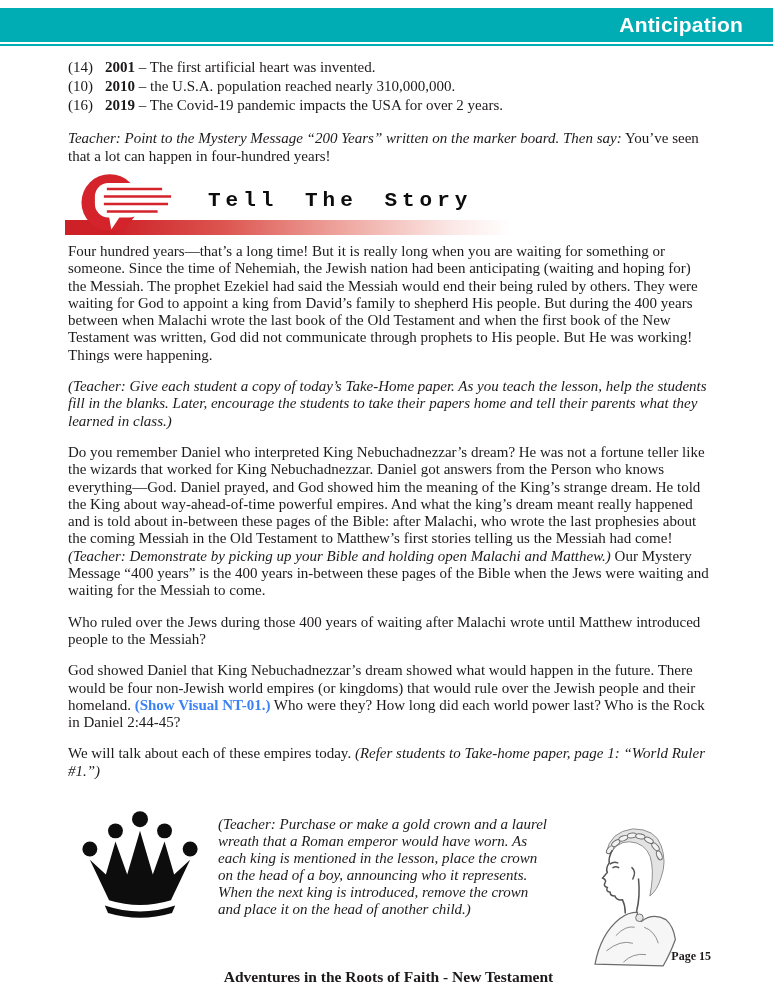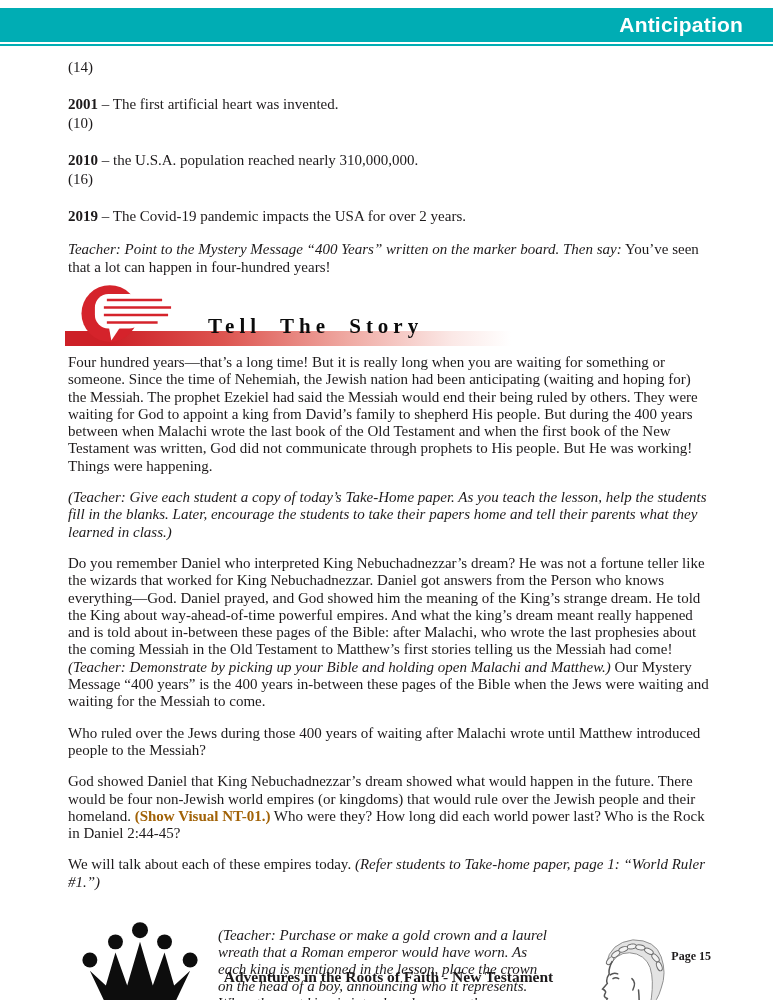--- a/index.html
+++ b/index.html
@@ -16,42 +16,42 @@
     justify-content:flex-end; padding-right:30px;
   }
   .topbar-title {
     color:#ffffff; font-family:"Liberation Sans", sans-serif;
     font-weight:bold; font-size:21px; letter-spacing:.2px;
   }
   .topbar-line { height:2px; background:#00adb4; margin-top:2px; }
   
   .content { padding:12px 61px 0 68px; }
   .timeline { font-size:15px; line-height:19px; }
-  .tl-row { display:flex;flex-direction:column; }
+  .tl-row { display:flex; }
   .tl-num { width:37px; flex:0 0 37px; }
   .tl-year { font-weight:bold; }
   .teacher-intro { margin-top:15px; font-size:15px; line-height:17.5px; }
   .teacher-intro i { font-style:italic; }
   
   .story-logo { position:relative; height:64px; margin:6px 0 8px 0; }
   .logo-bar {
     position:absolute; left:-3px; bottom:0; width:455px; height:15px;
     background:linear-gradient(to right,#cd2027 0%,#cd2027 10%,#dd5550 35%,#efa9a2 62%,#fbe8e6 85%,#ffffff 98%);
   }
   .logo-icon { position:absolute; left:6px; top:-2px; }
   .section-title {
-    position:absolute; left:140px; top:32px;
-    font-family:Liberation Serif, serif; font-weight:bold;
+    position:absolute; left:140px; top:18px;
+    font-family:Liberation Mono, monospace; font-weight:bold;
     font-size:21px; letter-spacing:5px; word-spacing:9px; color:#0c0c0c;
   }
   
   .body { font-size:15px; line-height:17.3px; margin-bottom:14px; }
   .body.sp { margin-bottom:26px; }
   .body i, .italic { font-style:italic; }
-  .green { color:#a16207; font-weight:bold; }
+  .green { color:#3b82f6; font-weight:bold; }
   .wp-heading { font-size:15.5px; font-weight:bold; margin:20px 0 14px 0; }
   
   .bottom-block { display:flex; align-items:flex-start; margin-top:2px; }
   .crown-box { flex:0 0 150px; padding-left:8px; }
   .wp-note { flex:0 0 330px; font-style:italic; font-size:15px; line-height:17px; padding-top:10px; }
   .emperor-box { flex:1; display:flex; justify-content:center; padding-top:14px; }
   
   .page-num { position:absolute; right:62px; bottom:36px; font-weight:bold; font-size:12px; }
   .footer-title { position:absolute; left:4px; right:0; bottom:14px; text-align:center; font-weight:bold; font-size:15.5px; }
 </style>
@@ -77,21 +77,21 @@
       <div class="tl-row">
         <span class="tl-num">(10)</span>
         <span class="tl-text"><b class="tl-year">2010</b><span> – the U.S.A. population reached nearly 310,000,000.</span></span>
       </div>
       <div class="tl-row">
         <span class="tl-num">(16)</span>
         <span class="tl-text"><b class="tl-year">2019</b><span> – The Covid-19 pandemic impacts the USA for over 2 years.</span></span>
       </div>
     </div>
 
-    <p class="teacher-intro"><i>Teacher: Point to the Mystery Message “400 Years” written on the marker board. Then say:</i><span> You’ve seen that a lot can happen in four-hundred years!</span></p>
+    <p class="teacher-intro"><i>Teacher: Point to the Mystery Message “200 Years” written on the marker board. Then say:</i><span> You’ve seen that a lot can happen in four-hundred years!</span></p>
 
     <div class="story-logo">
       <div class="logo-bar"></div>
       <span class="logo-icon">
         <svg width="112" height="70" viewBox="0 0 150 92">
           <circle cx="48" cy="44" r="38" fill="#d5232b"></circle>
           <g fill="#ffffff">
             <rect x="28" y="18" width="64" height="46" rx="18"></rect>
             <polygon points="46,58 62,62 50,80"></polygon>
             <rect x="86" y="20" width="10" height="44"></rect>

